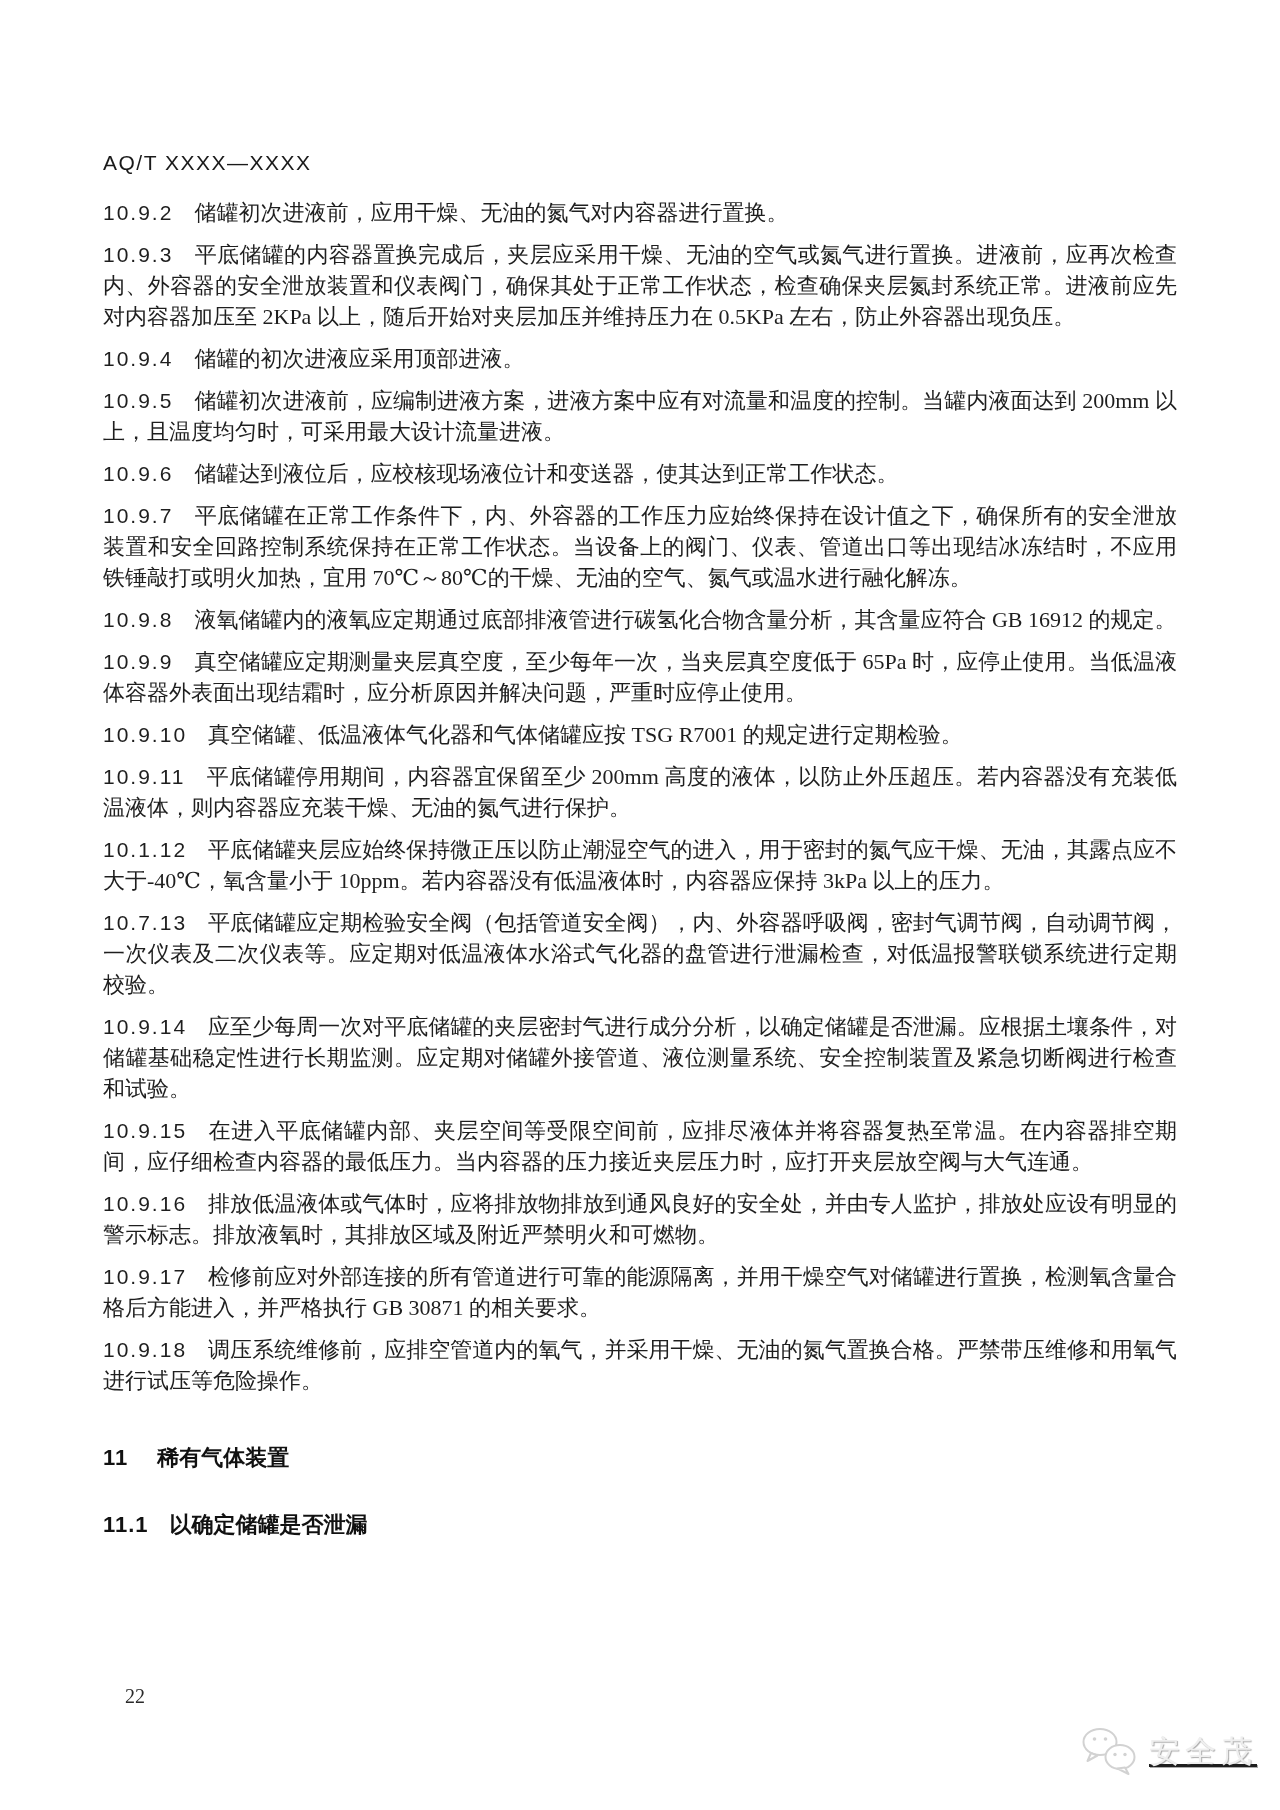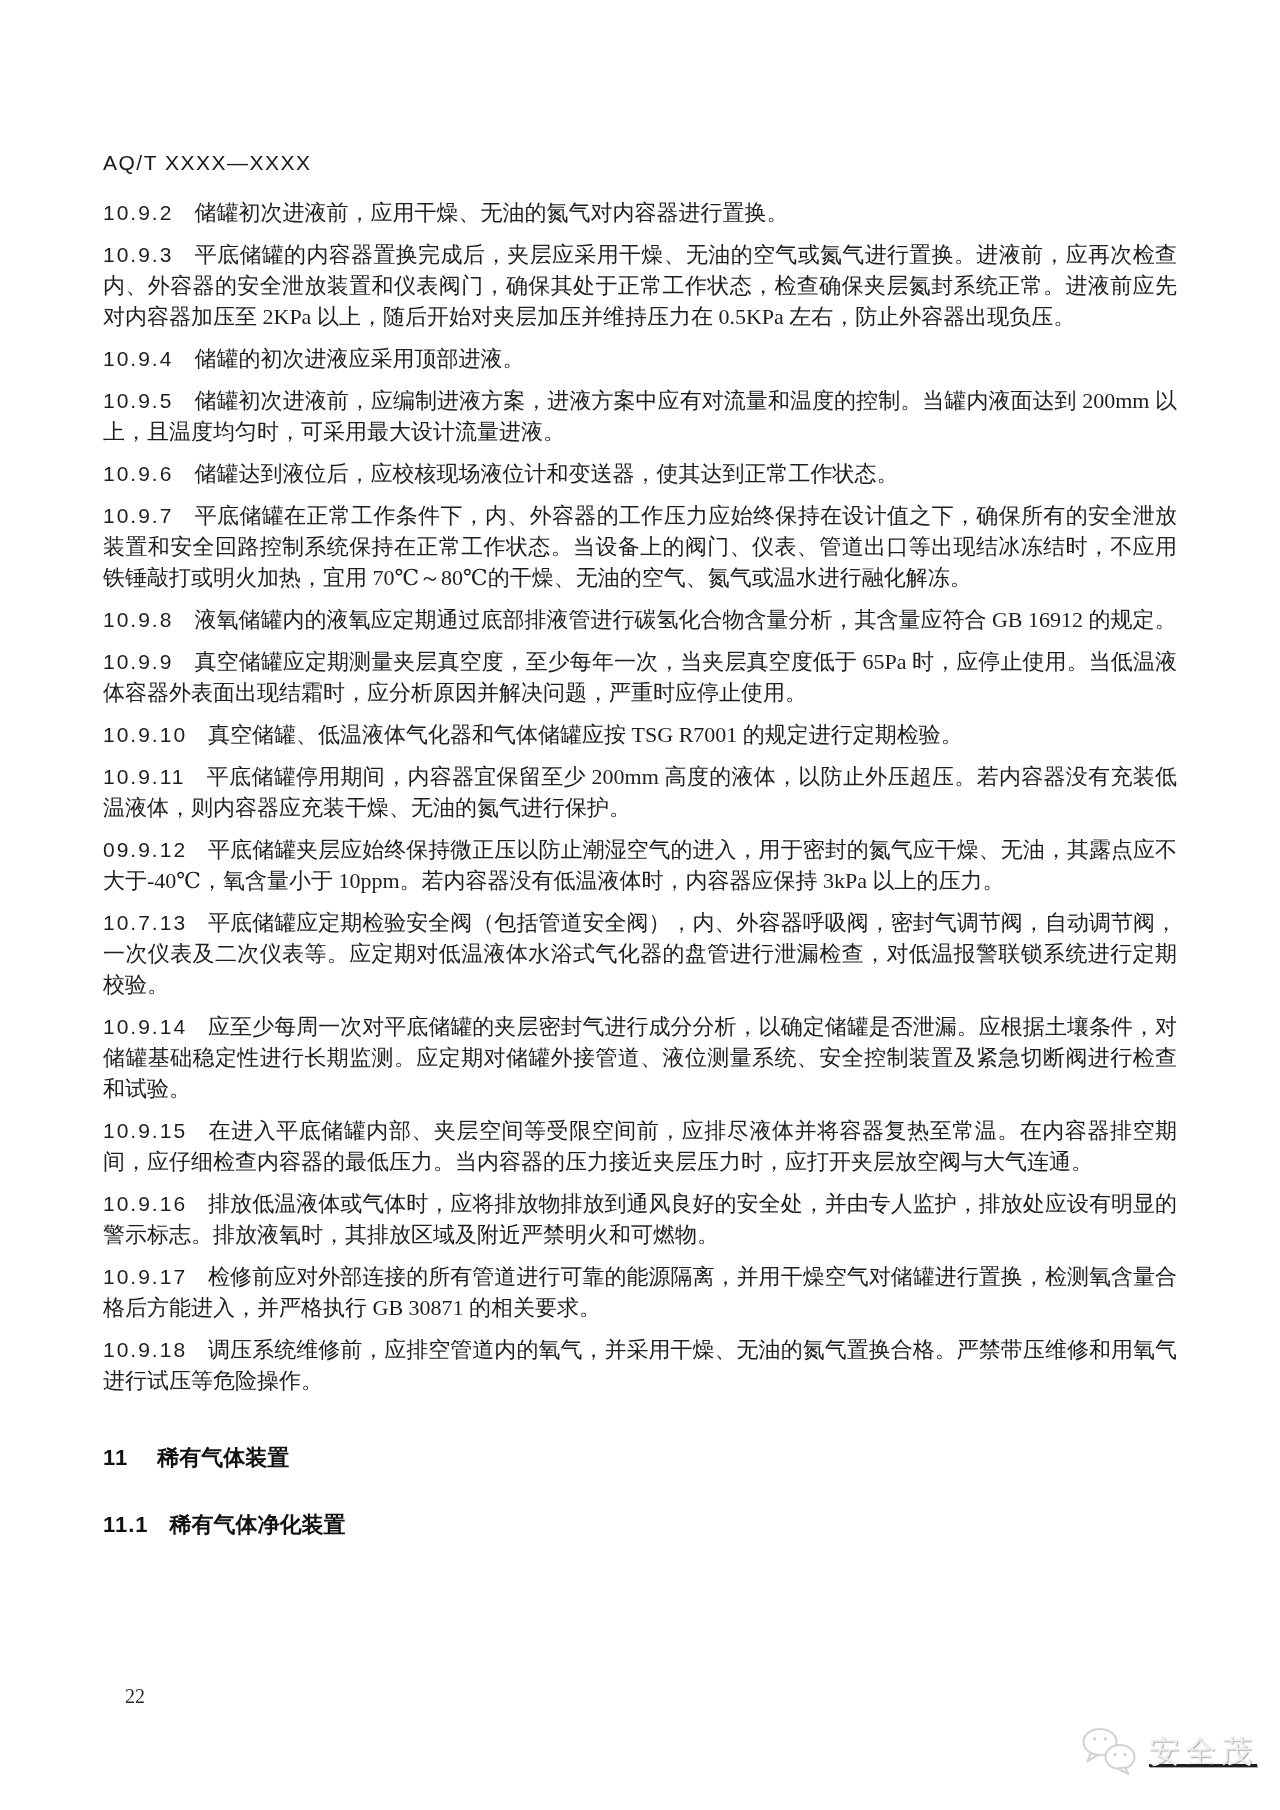--- a/index.html
+++ b/index.html
@@ -122,38 +122,38 @@
         <p class="clause"><span class="clause-num">10.9.7</span><span class="clause-text">平底储罐在正常工作条件下，内、外容器的工作压力应始终保持在设计值之下，确保所有的安全泄放装置和安全回路控制系统保持在正常工作状态。当设备上的阀门、仪表、管道出口等出现结冰冻结时，不应用铁锤敲打或明火加热，宜用 70℃～80℃的干燥、无油的空气、氮气或温水进行融化解冻。</span></p>
 
         <p class="clause"><span class="clause-num">10.9.8</span><span class="clause-text">液氧储罐内的液氧应定期通过底部排液管进行碳氢化合物含量分析，其含量应符合 GB  16912 的规定。</span></p>
 
         <p class="clause"><span class="clause-num">10.9.9</span><span class="clause-text">真空储罐应定期测量夹层真空度，至少每年一次，当夹层真空度低于 65Pa 时，应停止使用。当低温液体容器外表面出现结霜时，应分析原因并解决问题，严重时应停止使用。</span></p>
 
         <p class="clause"><span class="clause-num">10.9.10</span><span class="clause-text">真空储罐、低温液体气化器和气体储罐应按 TSG R7001 的规定进行定期检验。</span></p>
 
         <p class="clause"><span class="clause-num">10.9.11</span><span class="clause-text">平底储罐停用期间，内容器宜保留至少 200mm 高度的液体，以防止外压超压。若内容器没有充装低温液体，则内容器应充装干燥、无油的氮气进行保护。</span></p>
 
-        <p class="clause"><span class="clause-num">09.9.12</span><span class="clause-text">平底储罐夹层应始终保持微正压以防止潮湿空气的进入，用于密封的氮气应干燥、无油，其露点应不大于-40℃，氧含量小于 10ppm。若内容器没有低温液体时，内容器应保持 3kPa 以上的压力。</span></p>
+        <p class="clause"><span class="clause-num">10.1.12</span><span class="clause-text">平底储罐夹层应始终保持微正压以防止潮湿空气的进入，用于密封的氮气应干燥、无油，其露点应不大于-40℃，氧含量小于 10ppm。若内容器没有低温液体时，内容器应保持 3kPa 以上的压力。</span></p>
 
         <p class="clause"><span class="clause-num">10.7.13</span><span class="clause-text">平底储罐应定期检验安全阀（包括管道安全阀），内、外容器呼吸阀，密封气调节阀，自动调节阀，一次仪表及二次仪表等。应定期对低温液体水浴式气化器的盘管进行泄漏检查，对低温报警联锁系统进行定期校验。</span></p>
 
         <p class="clause"><span class="clause-num">10.9.14</span><span class="clause-text">应至少每周一次对平底储罐的夹层密封气进行成分分析，以确定储罐是否泄漏。应根据土壤条件，对储罐基础稳定性进行长期监测。应定期对储罐外接管道、液位测量系统、安全控制装置及紧急切断阀进行检查和试验。</span></p>
 
         <p class="clause"><span class="clause-num">10.9.15</span><span class="clause-text">在进入平底储罐内部、夹层空间等受限空间前，应排尽液体并将容器复热至常温。在内容器排空期间，应仔细检查内容器的最低压力。当内容器的压力接近夹层压力时，应打开夹层放空阀与大气连通。</span></p>
 
         <p class="clause"><span class="clause-num">10.9.16</span><span class="clause-text">排放低温液体或气体时，应将排放物排放到通风良好的安全处，并由专人监护，排放处应设有明显的警示标志。排放液氧时，其排放区域及附近严禁明火和可燃物。</span></p>
 
         <p class="clause"><span class="clause-num">10.9.17</span><span class="clause-text">检修前应对外部连接的所有管道进行可靠的能源隔离，并用干燥空气对储罐进行置换，检测氧含量合格后方能进入，并严格执行 GB 30871 的相关要求。</span></p>
 
         <p class="clause"><span class="clause-num">10.9.18</span><span class="clause-text">调压系统维修前，应排空管道内的氧气，并采用干燥、无油的氮气置换合格。严禁带压维修和用氧气进行试压等危险操作。</span></p>
       </div>
 
     <h2 class="section-heading"><span class="sec-num">11</span><span>稀有气体装置</span></h2>
 
-    <h3 class="subsection-heading"><span class="sec-num">11.1</span><span>稀有气体净化装置</span></h3>
+    <h3 class="subsection-heading"><span class="sec-num">11.1</span><span>以确定储罐是否泄漏</span></h3>
 
   </div>
 
   <div class="page-number">22</div>
 
   <div class="watermark">
     <span>
       <svg width="60" height="50" viewBox="0 0 60 50" xmlns="http://www.w3.org/2000/svg">
         <g fill="#ffffff" stroke="#d2d2d2" stroke-width="2">
           <ellipse cx="20" cy="15" rx="16.5" ry="13"></ellipse>

